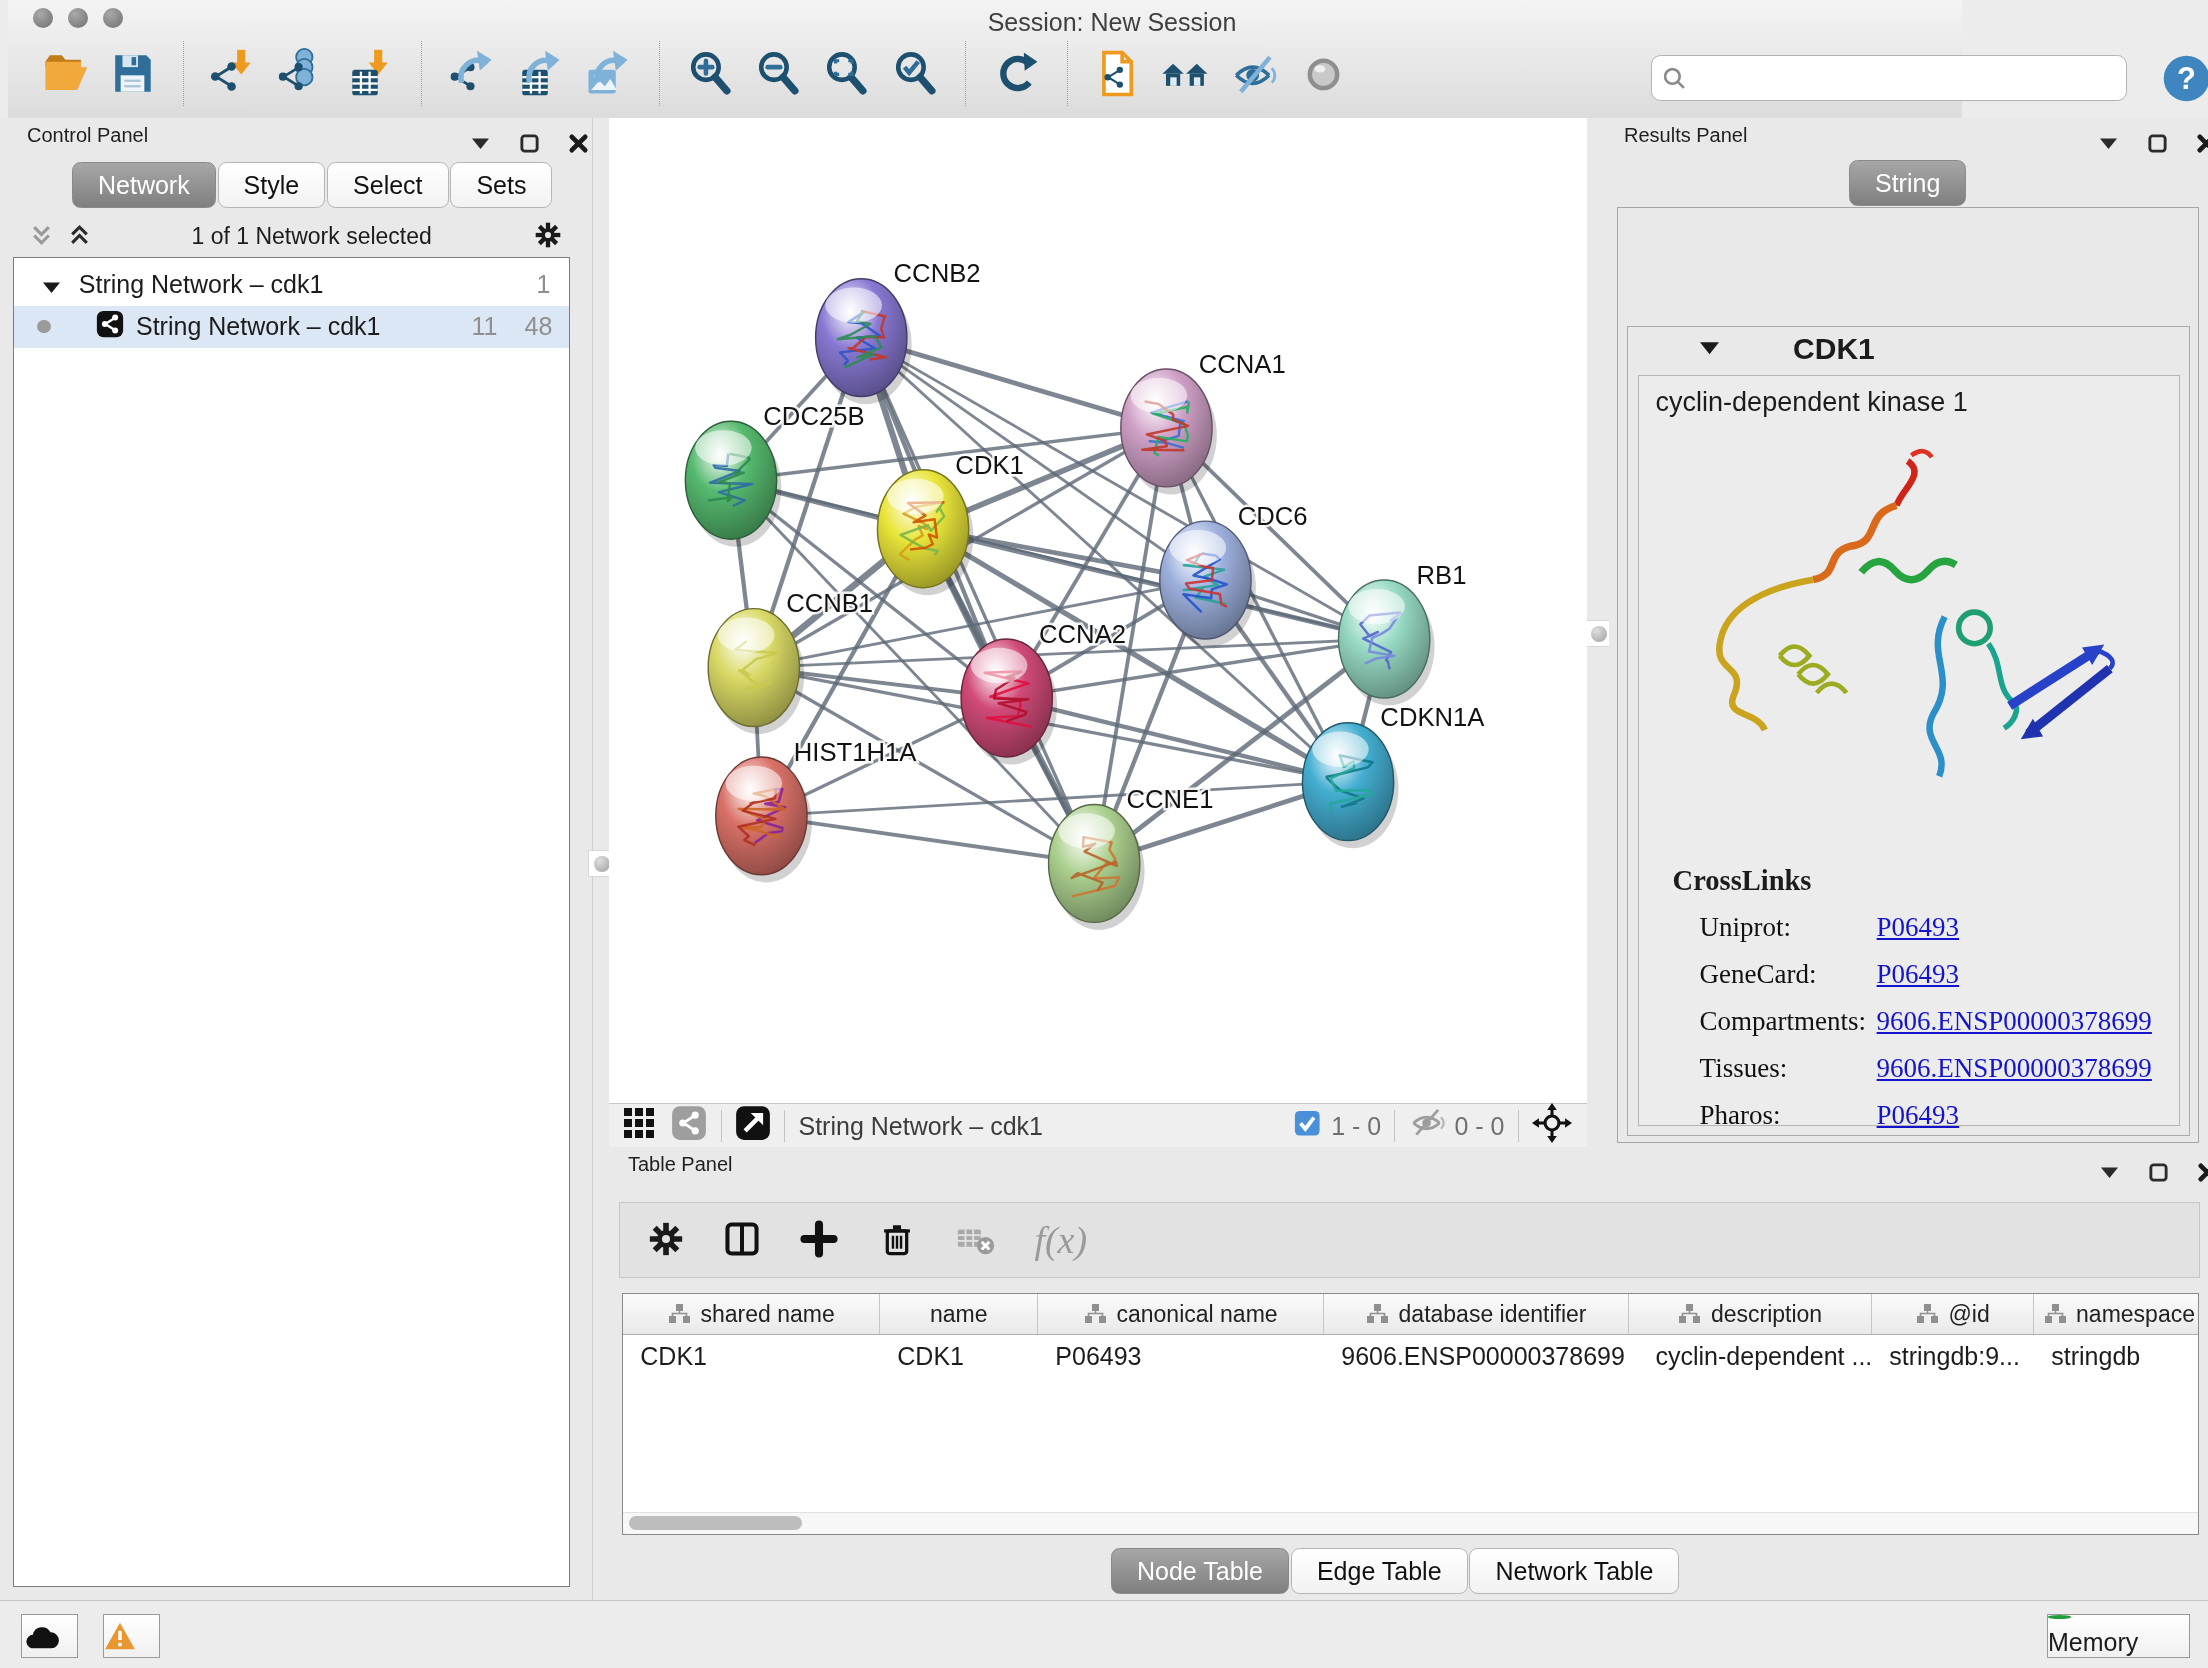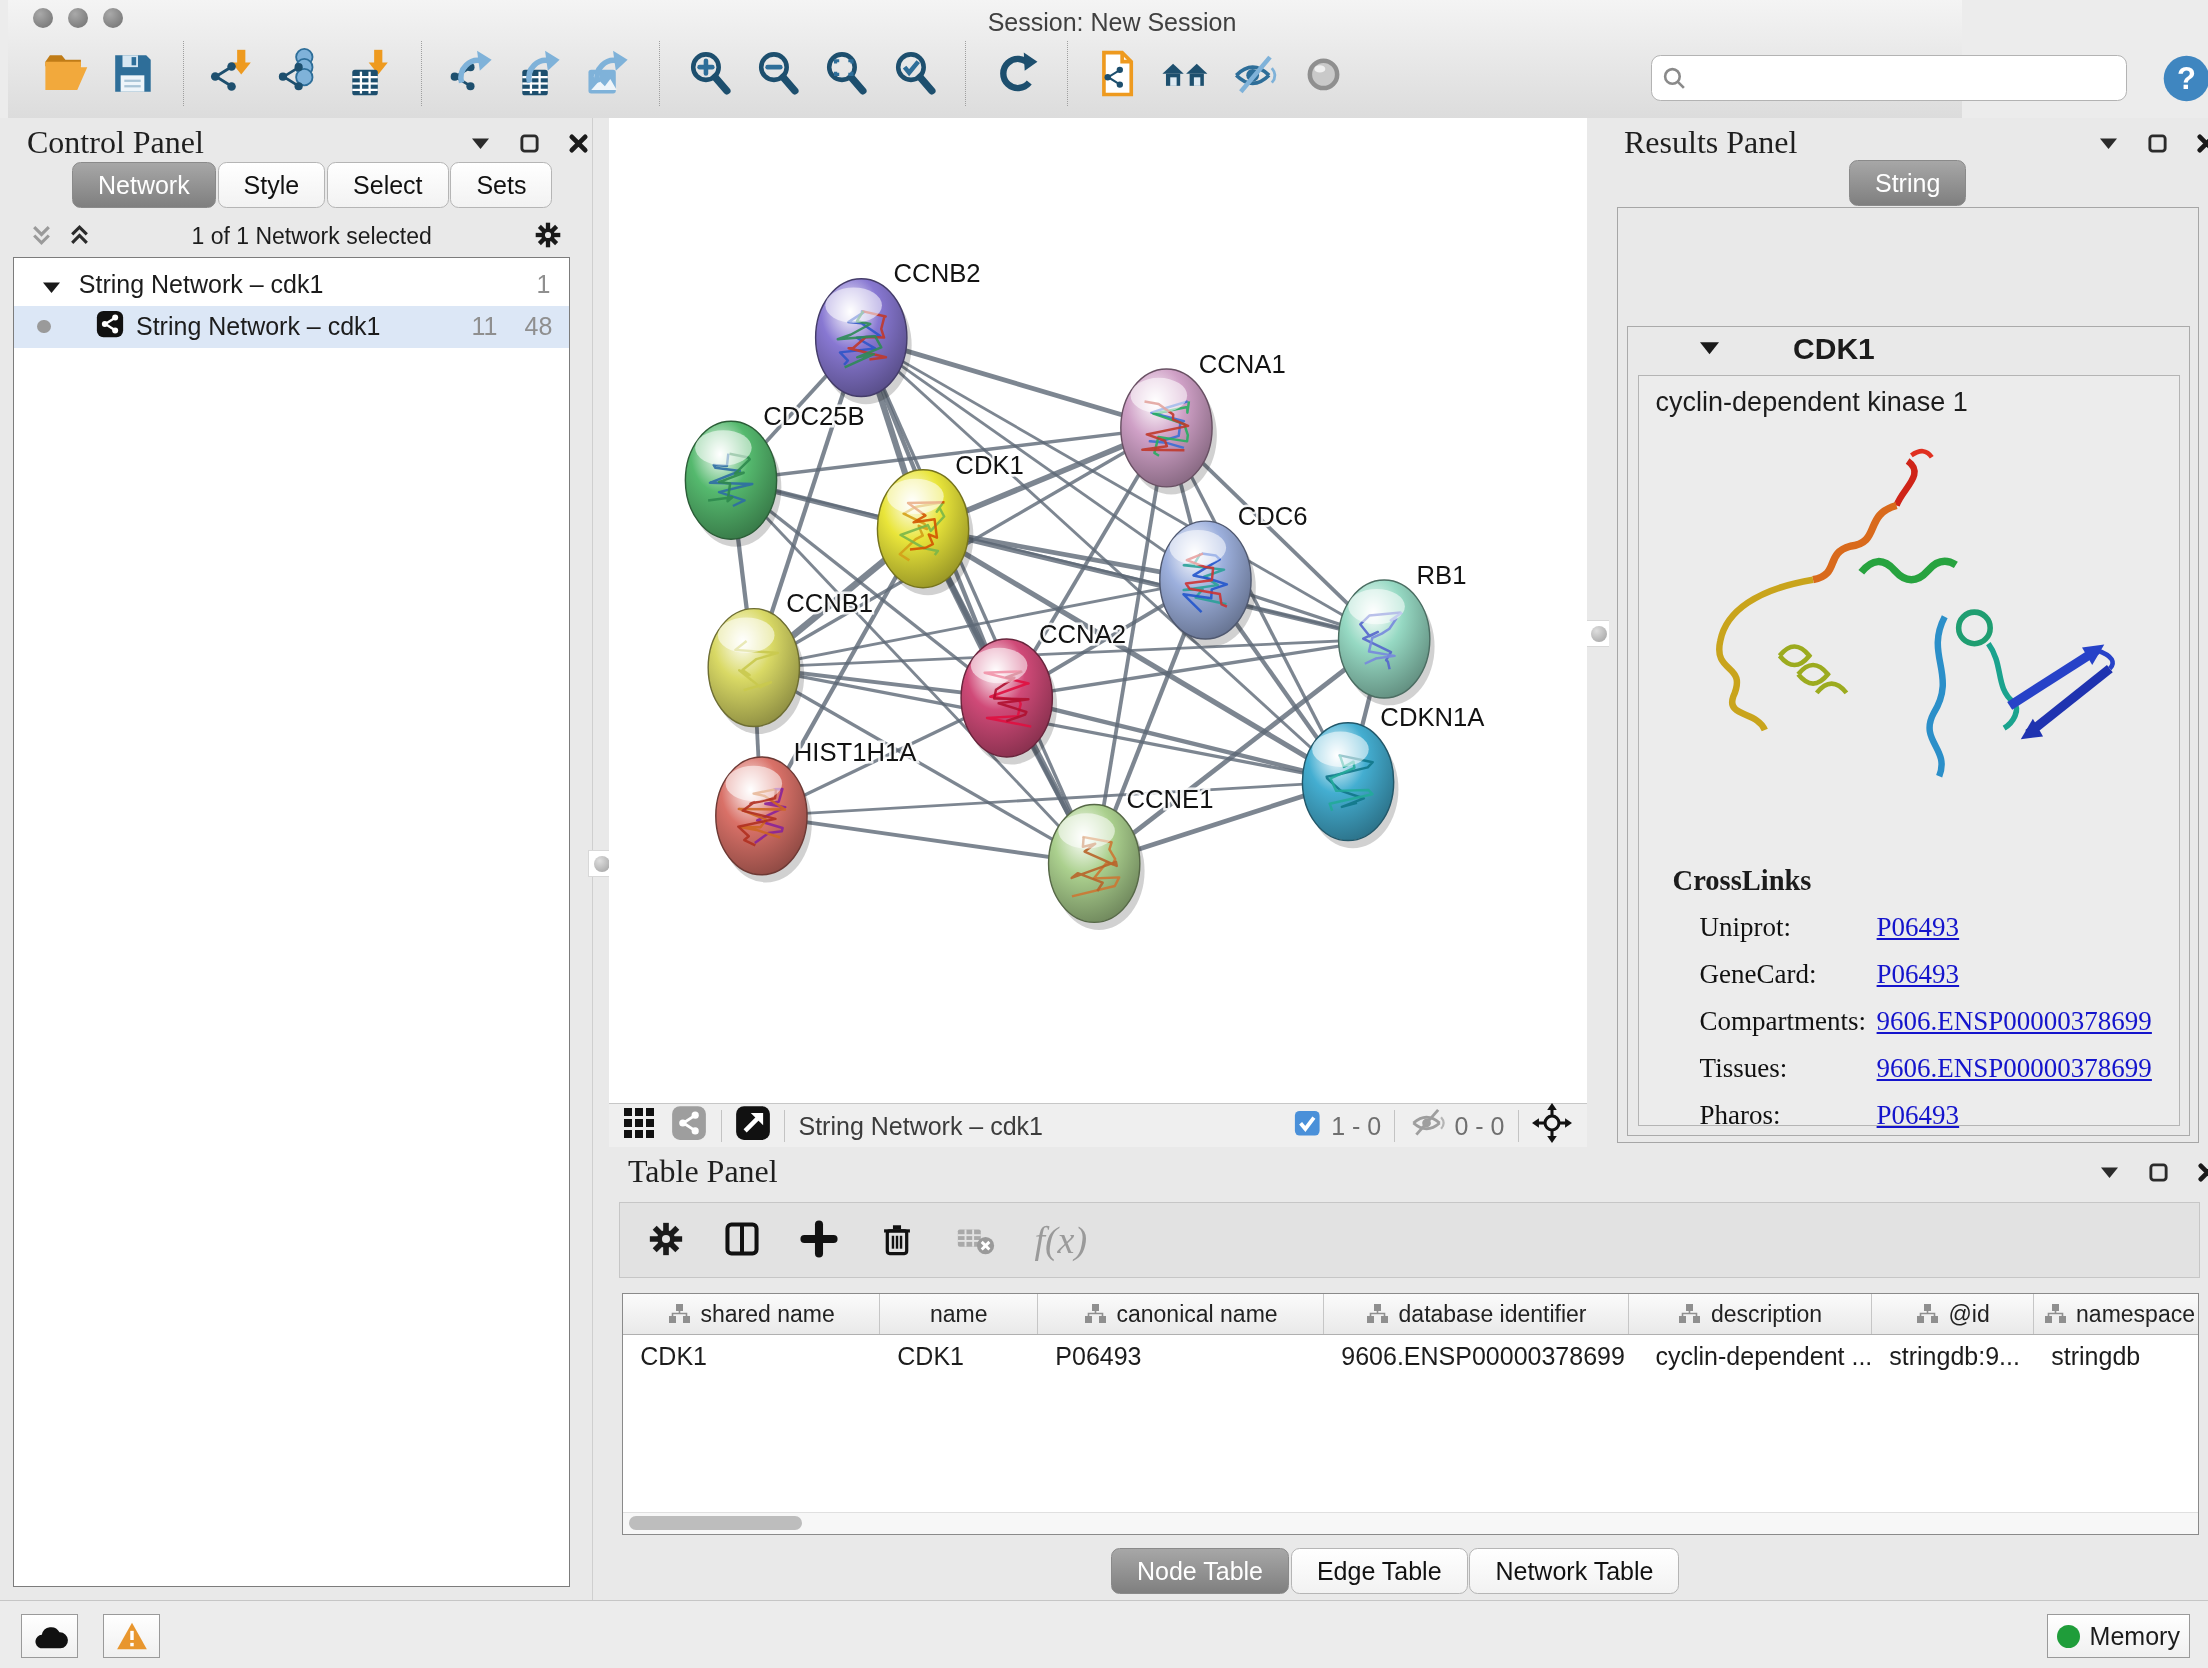--- a/index.html
+++ b/index.html
@@ -9,21 +9,21 @@
   
   #chrome{left:8px;top:0;width:1954px;height:118px;background:linear-gradient(#f4f4f4,#dcdcdc);border-bottom:1.9px solid #9f9f9f;}
   .tl{width:20px;height:20px;border-radius:50%;background:radial-gradient(circle at 35% 30%,#a9a9a9,#6e6e6e);display:inline-block;}
   #win-title{left:0;top:7.6px;width:2208px;text-align:center;font-size:25px;color:#404040;}
   .tbtn{width:55px;height:67px;display:flex;align-items:center;justify-content:center;}
   .tsep{width:0;height:65px;border-left:1.9px dotted #9f9f9f;margin:0 9.5px;}
   #tb-icons{left:28.5px;top:38px;height:70px;display:flex;align-items:center;gap:13.3px;}
   #searchbox{left:1643px;top:55px;width:476px;height:46px;background:#fff;border:1.9px solid #b3b3b3;border-radius:9.5px;display:flex;align-items:center;padding-left:9.5px;box-sizing:border-box;}
   #searchbox input{border:none;outline:none;font-size:23px;flex:1;background:transparent;font-family:"Liberation Sans",sans-serif;}
   
-  .pnl-title{font-size:32px;color:#1f1f1f;font-family:Liberation Serif, serif;}
+  .pnl-title{font-size:20px;color:#1f1f1f;}
   .pnl-ico{display:inline-flex;align-items:center;justify-content:center;width:32px;height:28.5px;}
   .tab{height:44px;border:1px solid #b5b5b5;background:linear-gradient(#ffffff,#f2f2f2);color:#111;
        font-size:25px;display:flex;align-items:center;justify-content:center;padding:0 25px;border-radius:8.6px;margin-right:1.9px;}
   .tab.sel{background:linear-gradient(#a7a7a7,#7f7f7f);color:#fff;border-color:#8a8a8a;}
   
   #left-panel{left:0;top:118px;width:592px;height:1482px;background:#e9e9e9;border-right:1px solid #c9c9c9;}
   #cp-tabs{left:72px;top:44px;display:flex;}
   #cp-tree{left:13.3px;top:139px;width:555px;height:1328px;background:#fff;border:1.9px solid #7c7c7c;}
   .tree-row{height:42px;display:flex;align-items:center;font-size:25px;}
   .tree-row.sel{background:#dce7f6;}
@@ -50,21 +50,21 @@
   #tbl{left:13.3px;top:146px;width:1577px;height:242px;background:#fff;border:1.9px solid #8a8a8a;box-sizing:border-box;overflow:hidden;}
   #tbl-head{display:flex;height:40px;background:linear-gradient(#fbfbfb,#e9e9e9);border-bottom:1px solid #b0b0b0;}
   .hc{display:flex;align-items:center;justify-content:center;gap:9.5px;font-size:23px;color:#222;border-right:1px solid #c6c6c6;box-sizing:border-box;overflow:hidden;white-space:nowrap;flex:0 0 auto;}
   #tbl-row{display:flex;height:42px;align-items:center;}
   .dc{font-size:25px;padding-left:17px;box-sizing:border-box;overflow:hidden;white-space:nowrap;flex:0 0 auto;}
   #tbl-scroll{position:absolute;left:0;bottom:0;width:100%;height:21px;background:#f7f7f7;border-top:1px solid #e0e0e0;}
   #tbl-thumb{position:absolute;left:5.7px;top:2.9px;width:173px;height:14.3px;border-radius:7.6px;background:#bdbdbd;}
   #tbl-tabs{left:502px;top:401px;display:flex;}
   
   #statusbar{left:0;top:1600px;width:2208px;height:68px;background:#ececec;border-top:1.9px solid #c6c6c6;}
-  .sbtn{position:absolute;top:13.3px;height:42px;background:linear-gradient(#ffffff,#f0f0f0);border:1.9px solid #9a9a9a;display:flex;align-items:center;justify-content:center;}
+  .sbtn{position:absolute;top:13.3px;height:42px;background:linear-gradient(#ffffff,#f0f0f0);border:1.9px solid #9a9a9a;display:flex;align-items:flex-start;justify-content:center;flex-direction:column;}
   #memory-btn{left:2047px;width:141px;font-size:25px;gap:9.5px;}
   #memory-dot{width:23px;height:23px;border-radius:50%;}
   svg text{font-family:"Liberation Sans",sans-serif;}
 </style>
 </head>
 <body>
 
 <div class="abs" id="chrome">
   <div class="abs" style="left:25px;top:7.6px;display:flex;gap:15px;">
     <span class="tl"></span>

